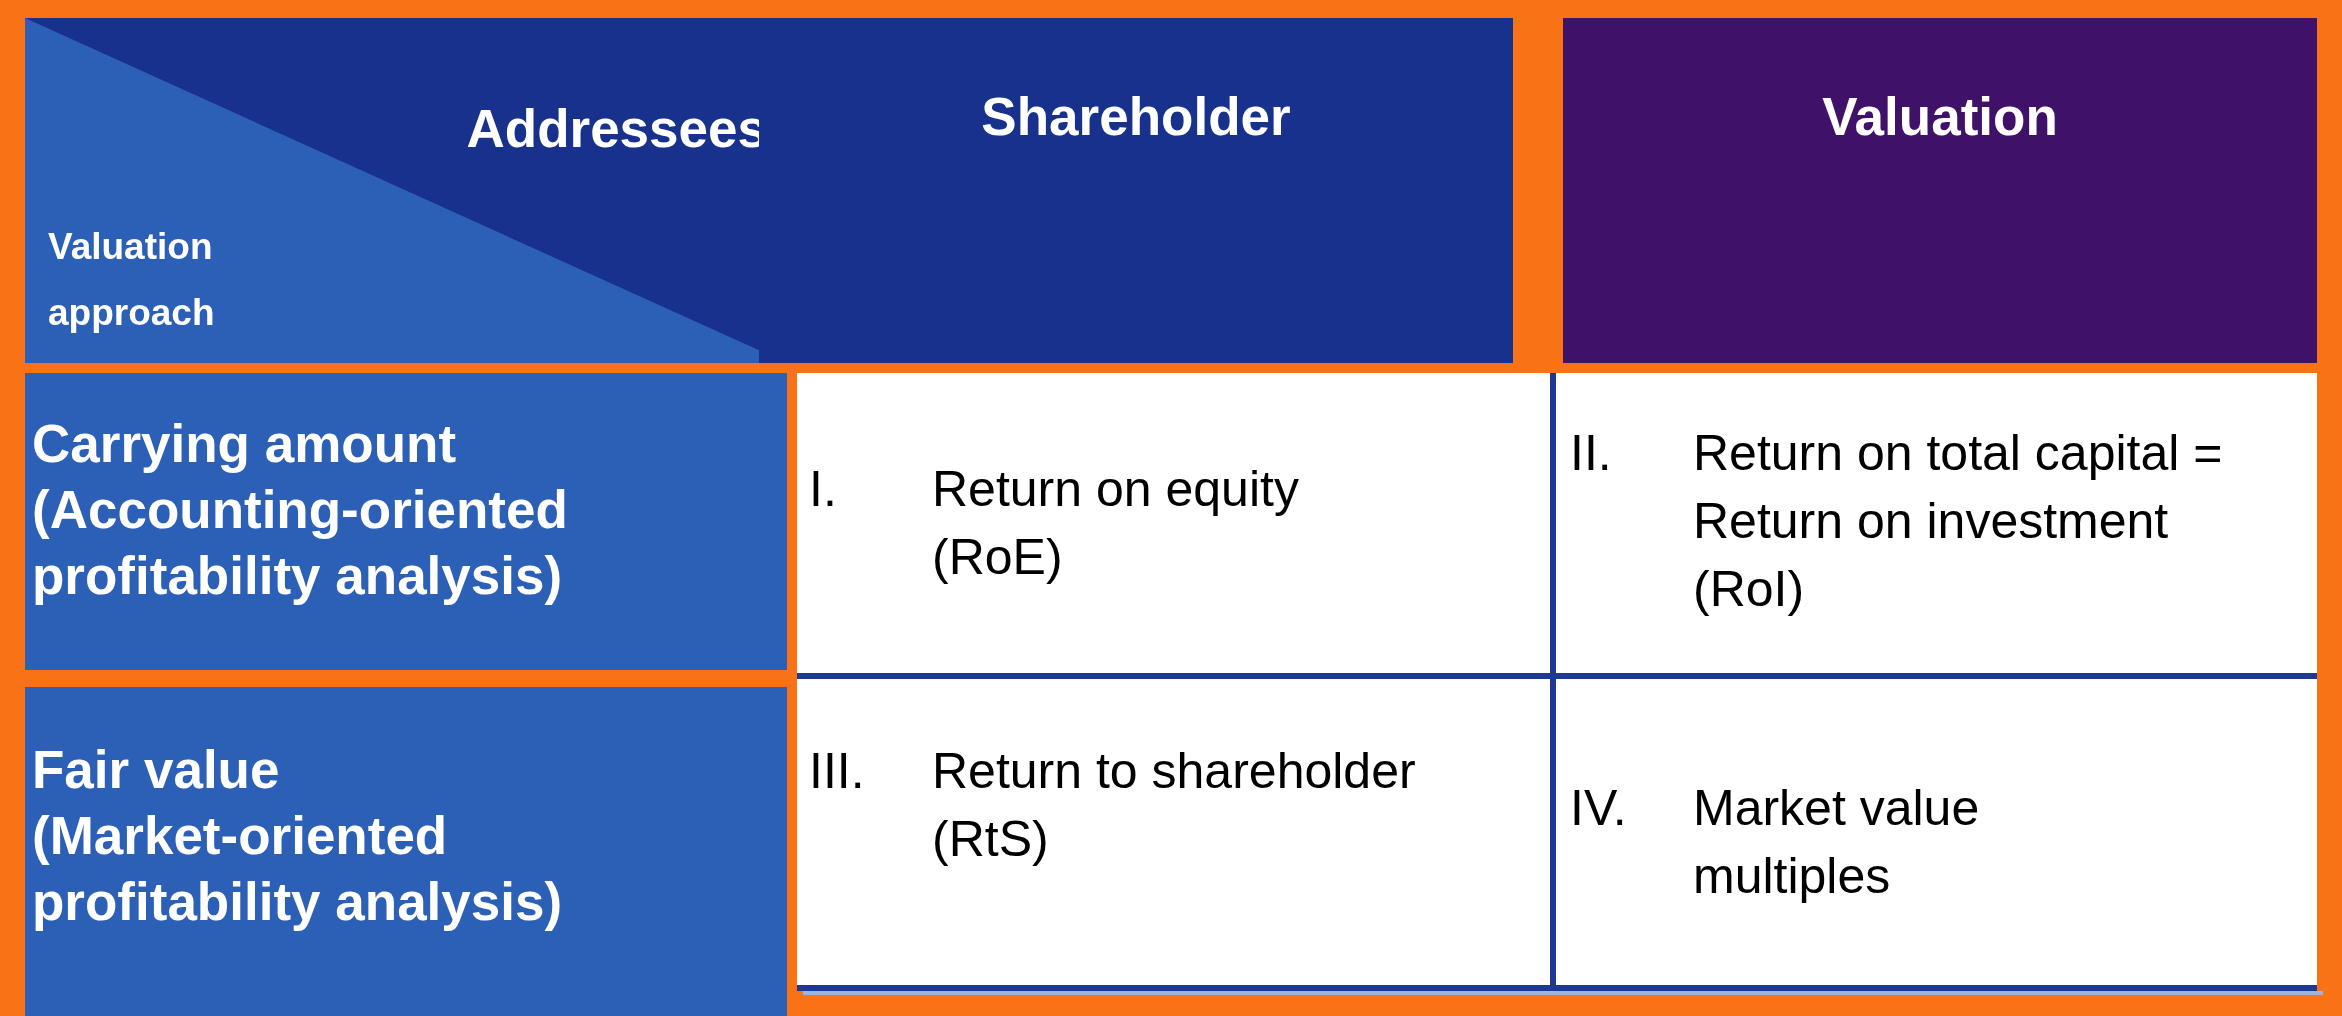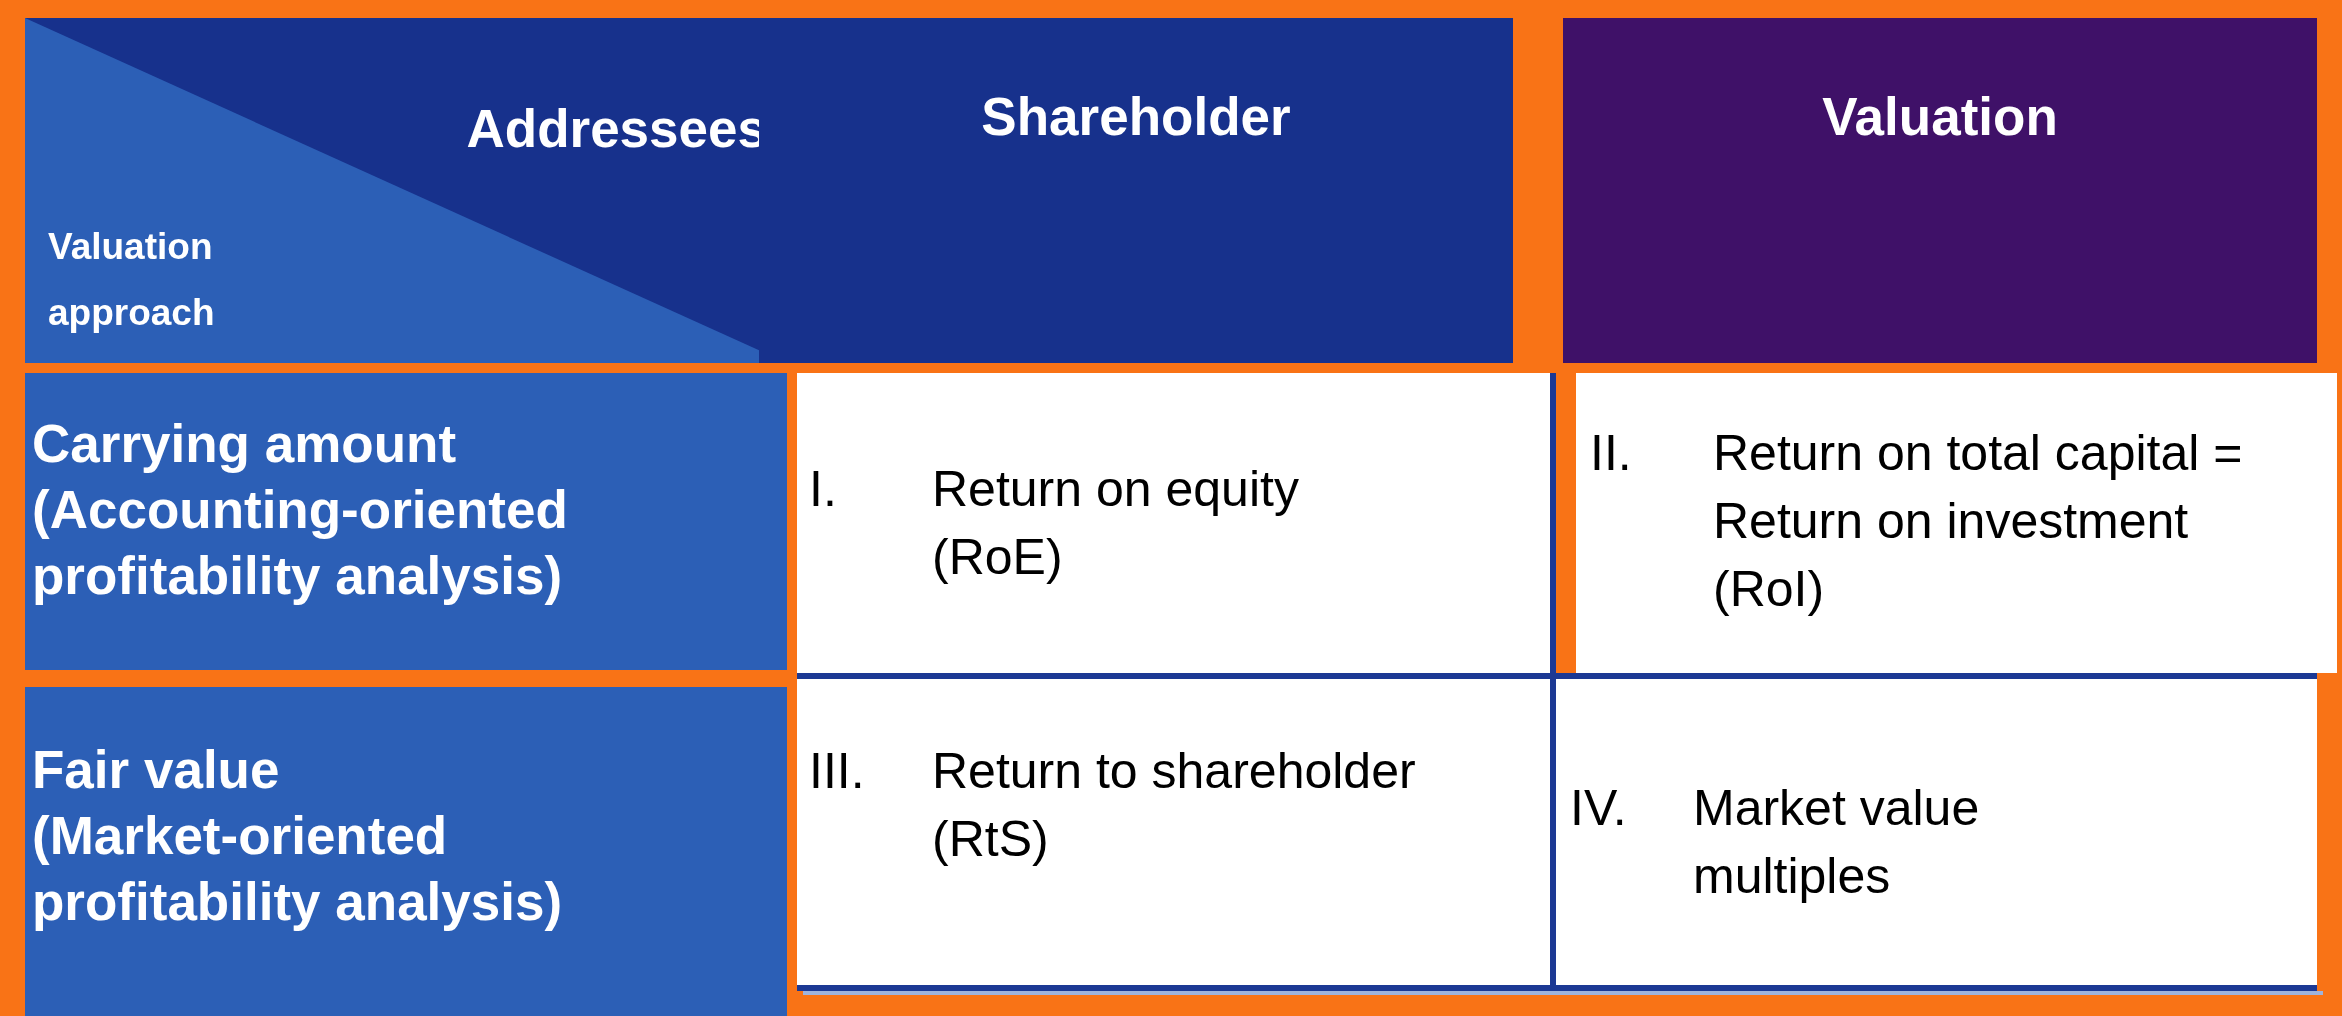--- a/index.html
+++ b/index.html
@@ -54,21 +54,21 @@
 
   
   .content-cell {
     background: #ffffff;
     color: var(--text-dark); font-size: 50px; line-height: 68px;
     display: flex; align-items: flex-start;
   }
   .content-cell .numeral { flex: 0 0 123px; }
   .content-cell .cell-text { white-space: pre-line; }
   .content-cell.c1 { left: 797px;  top: 373px; width: 753px; height: 300px; padding: 82px 0 0 12px; }
-  .content-cell.c2 { left: 1556px; top: 373px; width: 761px; height: 300px; padding: 46px 0 0 14px; margin-left: 20px; }
+  .content-cell.c2 { left: 1556px; top: 373px; width: 761px; height: 300px; padding: 46px 0 0 14px; }
   .content-cell.c3 { left: 797px;  top: 679px; width: 753px; height: 306px; padding: 58px 0 0 12px; }
   .content-cell.c4 { left: 1556px; top: 679px; width: 761px; height: 306px; padding: 95px 0 0 14px; }
 
   
   .v-divider     { left: 1550px; top: 373px; width: 6px;    height: 618px; background: var(--grid-navy); }
   .h-divider     { left: 797px;  top: 673px; width: 1520px; height: 6px;   background: var(--grid-navy); }
   .bottom-border { left: 797px;  top: 985px; width: 1520px; height: 6px;   background: var(--grid-navy); }
   .bottom-shadow { left: 803px;  top: 991px; width: 1520px; height: 4px;   background: var(--shadow-blue); }
 </style>
 </head>

